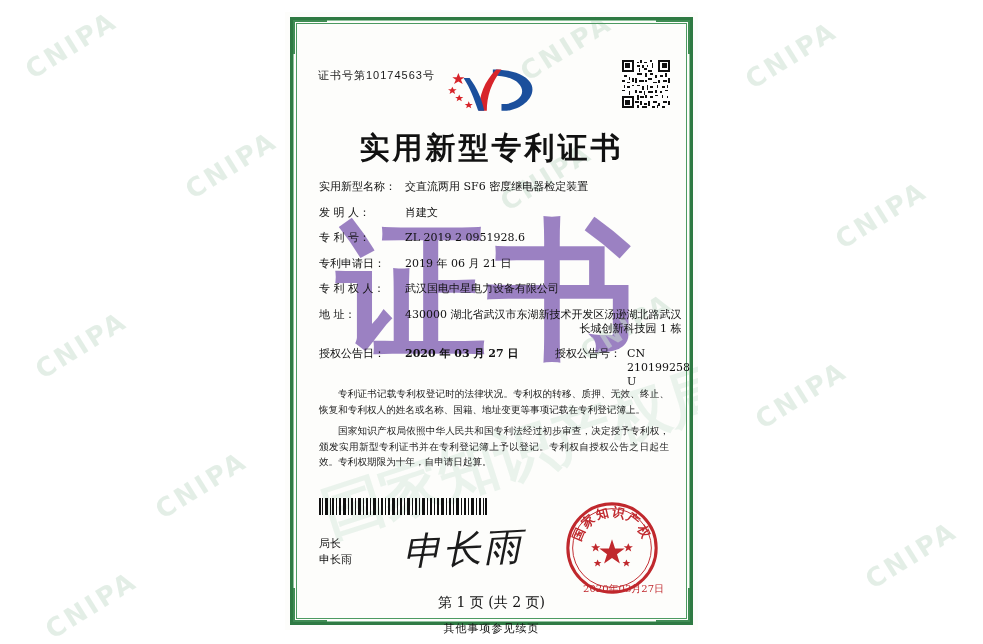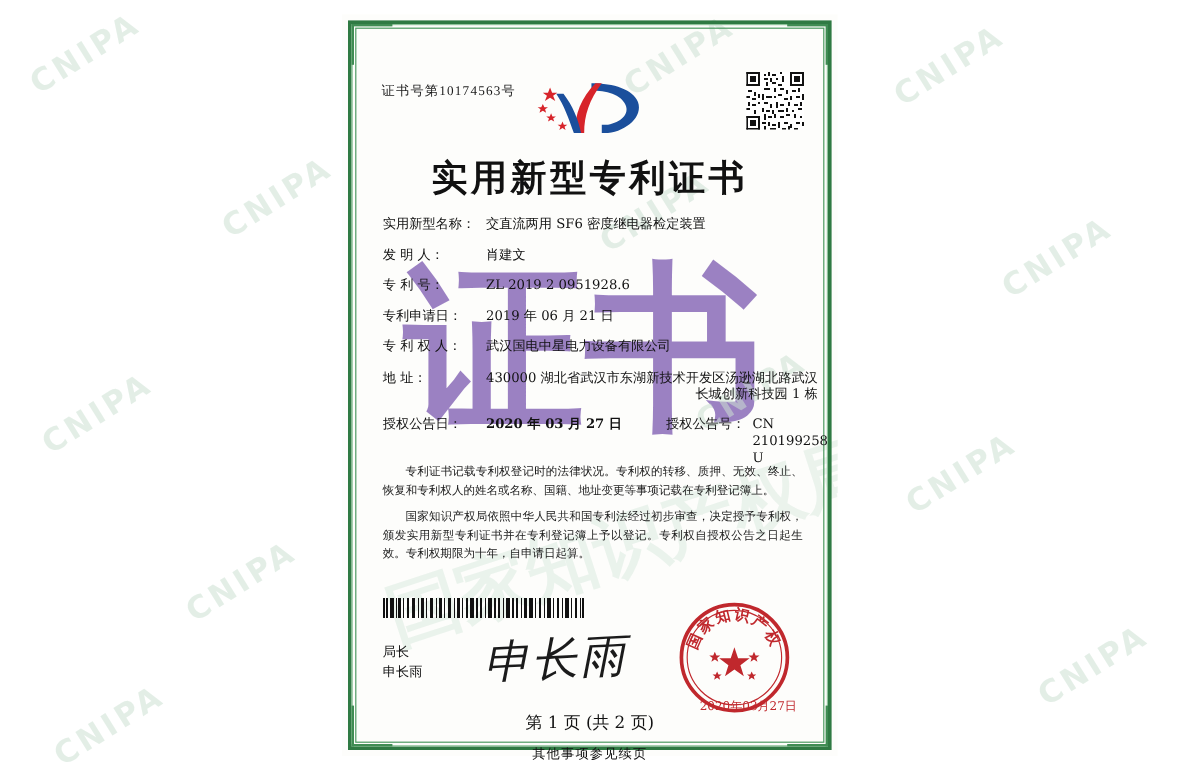--- a/index.html
+++ b/index.html
@@ -93,21 +93,21 @@
   }
 
   
   .cert-no {
     position: absolute;
     left: 33px;
     top: 56px;
     font-size: 11px;
     color: #1a1a1a;
     letter-spacing: 1px;
-    font-family: Liberation Serif, serif;
+    font-family: Liberation Sans, sans-serif;
   }
   .qr {
     position: absolute;
     right: 28px;
     top: 48px;
     width: 48px;
     height: 48px;
   }
   
   .emblem {

